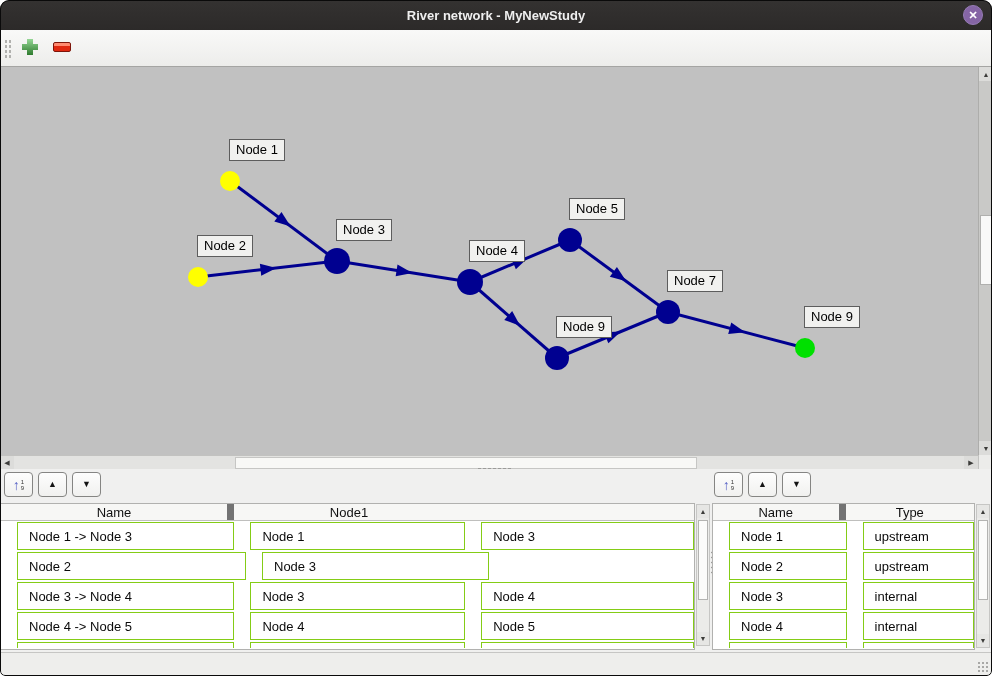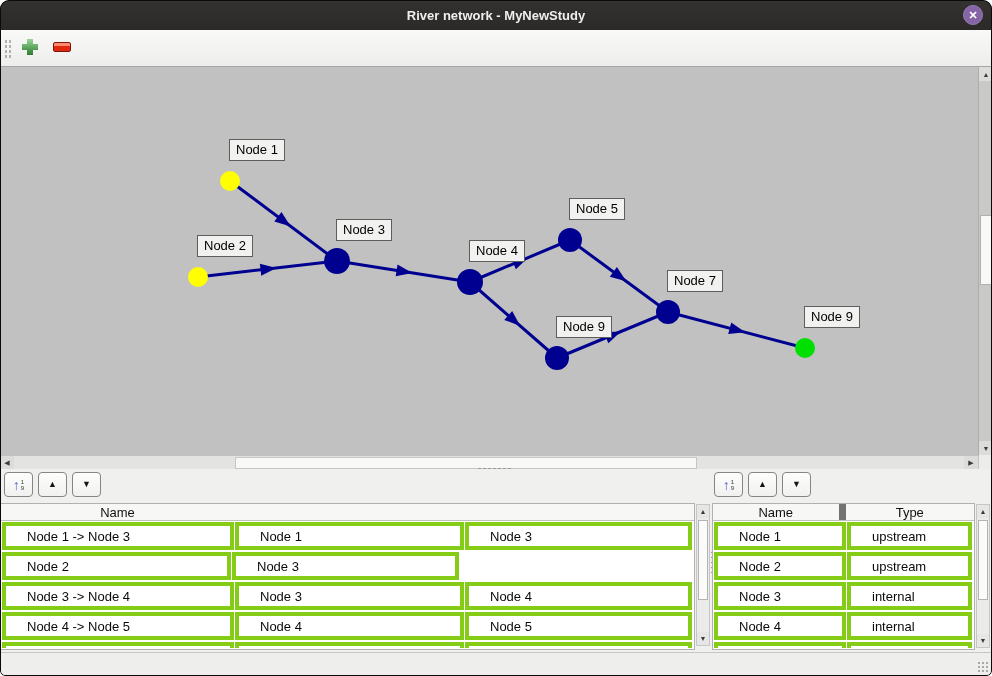--- a/index.html
+++ b/index.html
@@ -72,22 +72,22 @@
                       line-height: 6px; color: #333; margin-left: 1px; }
   .tri { font-size: 9px; color: #141414; line-height: 9px; }
 
   .rtable { position: absolute; background: #fff; border: 1px solid #b1b1af; }
   .thead { display: flex; height: 17px; background: #f7f7f5; border-bottom: 1px solid #bfbfbd; }
   .th { display: flex; align-items: center; justify-content: center; font-size: 13px;
         color: #111; border-right: 7px solid #737373; height: 100%; }
   .th:last-child { border-right: none; }
   .trow { display: flex; height: 30px; padding-top: 1px; }
   .td { display: flex; align-items: center; font-size: 13px; color: #0a0a0a;
-        background: #fff; border: 4px solid #84cc16; margin-left: 1px;
-        height: 28px; padding: 0 21px; overflow: hidden; white-space: nowrap; }
+        background: #fff; border: 1px solid #84cc16; margin-left: 16px;
+        height: 28px; padding: 0 11px; overflow: hidden; white-space: nowrap; }
   .trow.partial { height: 7px; overflow: hidden; }
   .trow.partial .td { height: 26px; }
 
   .tbl-vscroll { position: absolute; width: 14px; background: #ebebe9;
                  border: 1px solid #c6c6c4; }
   .tbl-vscroll .sb-btn { left: 0; width: 12px; height: 13px; background: #e6e6e4; }
   .tbl-thumb { position: absolute; left: 1px; width: 10px; background: #fbfbfa;
                border: 1px solid #b3b3b1; }
   .vsplit-dots { position: absolute; left: 711px; top: 81px; width: 3px; height: 26px;
                  background-image: radial-gradient(#9b9b99 1px, transparent 1.2px);
@@ -218,20 +218,21 @@
     <div class="tool-btn" style="left:748px;">
       <span class="tri">▲</span>
       </div>
     <div class="tool-btn" style="left:782px;">
       <span class="tri">▼</span>
       </div>
 
     <div class="rtable" style="left:0; top:34px; width:695px; height:147px;">
         <div class="thead">
           <div class="th" style="width: 233px;">Name</div>
+          <div class="th" style="width: 230px;">Node1</div>
         </div>
         <div class="trow">
           <div class="td" style="width: 232px;">Node 1 -&gt; Node 3</div>
           <div class="td" style="width: 229px;">Node 1</div>
           <div class="td" style="width: 227px;">Node 3</div>
         </div>
         <div class="trow">
           <div class="td" style="width: 229px;">Node 2</div>
           <div class="td" style="width: 227px;">Node 3</div>
         </div>

